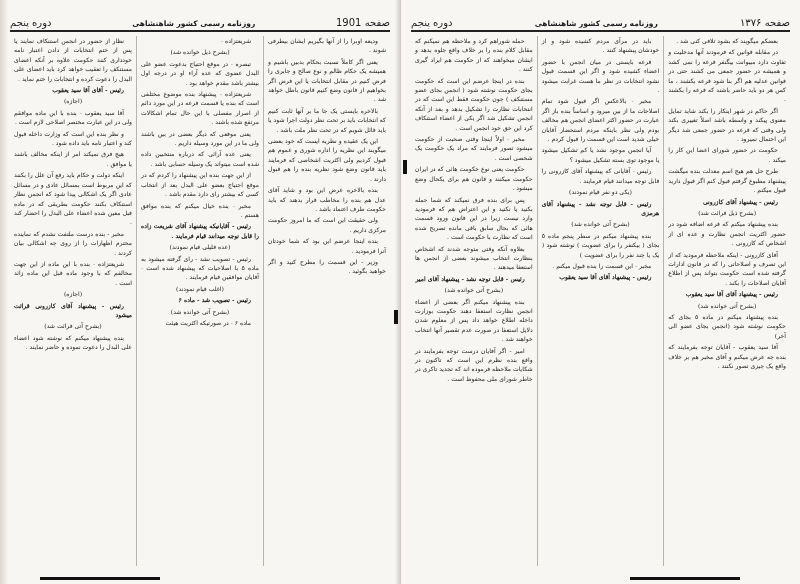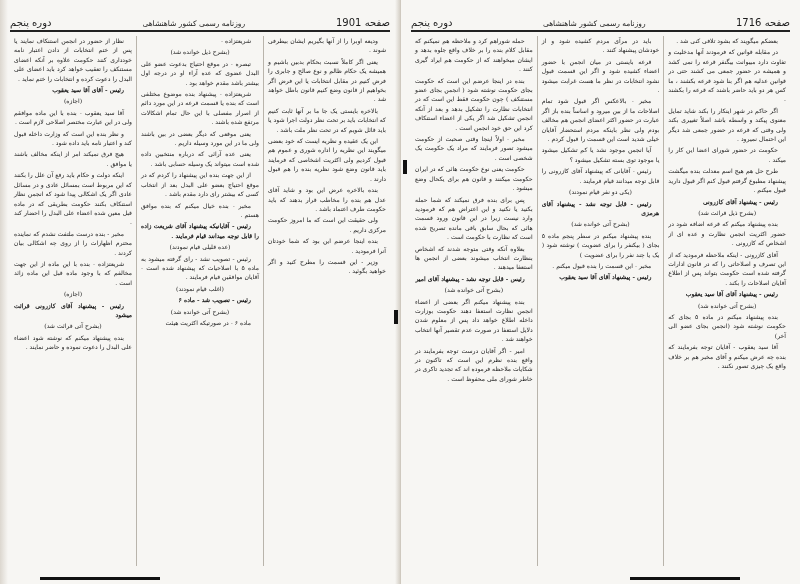--- a/index.html
+++ b/index.html
@@ -26,21 +26,21 @@
   }
   .page.right::after {
     content: ""; position: absolute; left: -6px; top: 0; width: 6px; height: 100%;
     background: linear-gradient(270deg, #cfc9bf, rgba(0,0,0,0));
   }
   .header {
     display: flex; justify-content: space-between; align-items: flex-end;
     height: 18px; font-size: 7px; direction: rtl;
     border-bottom: 2px solid #222; padding-bottom: 2px;
   }
-  .header .title { font-weight: normal; font-size: 7.5px; }
+  .header .title { font-weight: bold; font-size: 7.5px; }
   .header .pg, .header .term { font-size: 10px; }
   .columns {
     display: flex; flex-direction: row; direction: rtl;
     margin-top: 4px; height: 530px;
   }
   .col {
     flex: 1; padding: 0 4px; box-sizing: border-box;
     font-family: "DejaVu Serif", serif; font-size: 6.1px; line-height: 9.4px;
     text-align: justify; overflow: hidden;
   }
@@ -57,21 +57,21 @@
     position: absolute; width: 4px; height: 14px; background: #111;
   }
 </style>
 </head>
 <body>
 
 <div class="spread">
 
   <div class="page right">
     <div class="header">
-      <span class="pg">صفحه 1716</span>
+      <span class="pg">صفحه ۱۳۷۶</span>
       <span class="title">روزنامه رسمی کشور شاهنشاهی</span>
       <span class="term">دوره پنجم</span>
     </div>
     <div class="columns">
       <div class="col">
           <p>بعضکم میگویند که بشود تلافی کنی شد .</p>
           <p>در مقابله قوانین که فرمودند آنها مدخلیت و تفاوت دارد میبوانت بیگنفر قرعه را نمی کشد و همیشه در حضور جمعی می کشند حتی در قوانین عدلیه هم اگر بنا شود قرعه بکشند ، ما کس هر دو باید حاضر باشند که قرعه را بکشند .</p>
           <p>اگر حاکم در شهر اینکار را بکند شاید تمایل معنوی پیکند و واسطه باشد اصلاً تغییری بکند ولی وقتی که قرعه در حضور جمعی شد دیگر این احتمال نمیرود .</p>
           <p>حکومت در حضور شورای اعضا این کار را میکند .</p>
           <p>طرح حل هم هیچ اسم معدلت بنده میگشت پیشنهاد مطبوع گرفتم قبول کنم اگر قبول دارید قبول میکنم .</p>

